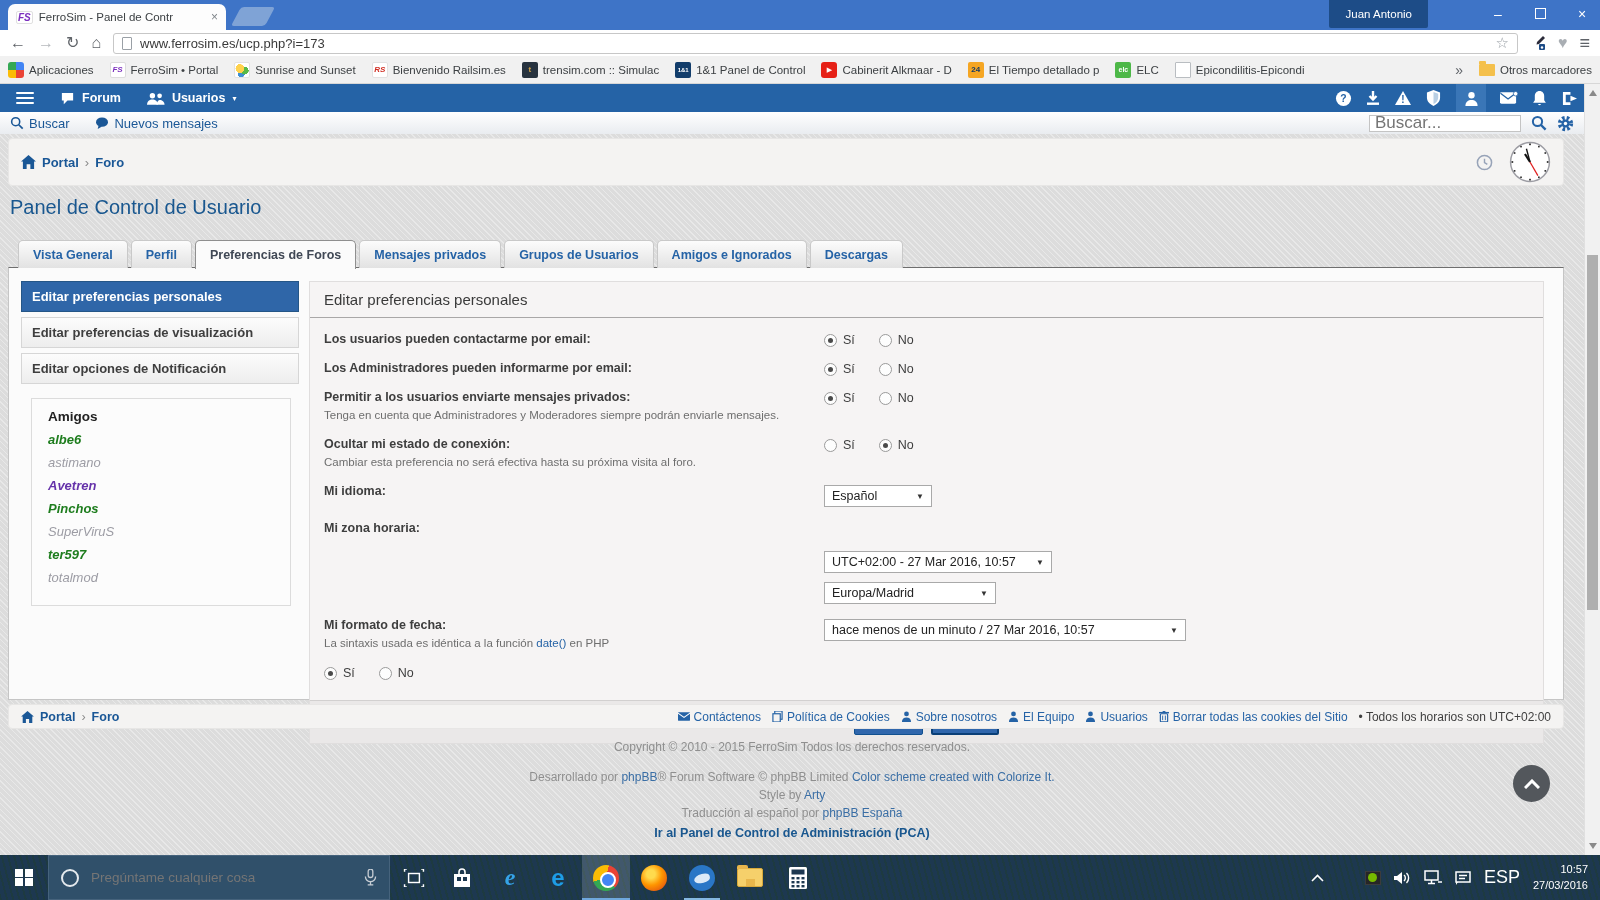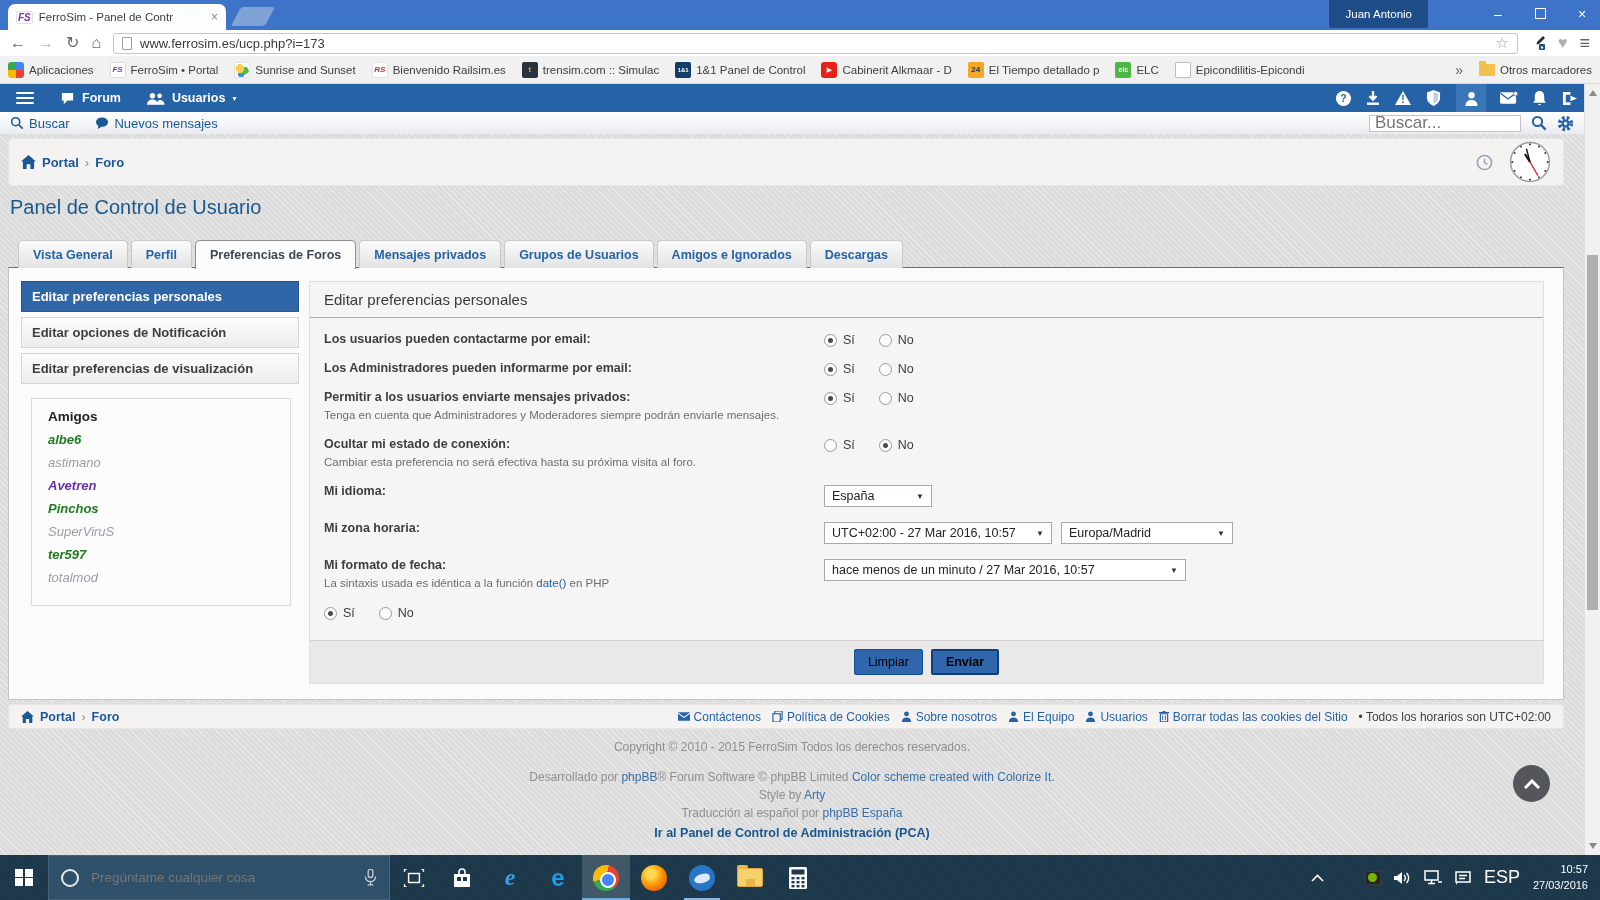--- a/index.html
+++ b/index.html
@@ -116,21 +116,21 @@
   .flabel { font-size:12.5px; font-weight:bold; color:#3e3e3e; }
   .fnote { font-size:11.5px; color:#6e6e6e; margin-top:3px; line-height:1.4; max-width:470px; }
   .fnote a { color:#2563a6; cursor:pointer; }
   .ctlcol { display:flex; align-items:flex-start; gap:24px; padding-top:1px; }
   .radio-opt { display:flex; align-items:center; gap:6px; font-size:12.5px; color:#3e3e3e; cursor:pointer; }
   .radio { width:13px; height:13px; border-radius:50%; border:1px solid #9a9a9a; background:#fdfdfd; position:relative; }
   .radio.checked:after { content:""; position:absolute; left:3px; top:3px; width:5px; height:5px; border-radius:50%; background:#4a4a4a; }
   .selbox { display:inline-flex; align-items:center; justify-content:space-between; gap:12px; background:#fff;
             border:1px solid #a9a9a9; padding:3px 7px; font-size:12.5px; color:#222; cursor:pointer; }
   .selbox .caret { font-size:8px; color:#333; }
-  .stack { display:flex; flex-direction:row; gap:9px; }
+  .stack { display:flex; flex-direction:column; gap:9px;margin-top:29px; }
   .fp-actions { margin-top:6px; background:#eae8e8; border-top:1px solid #d2d0d0; padding:8px; display:flex; justify-content:center; gap:8px; }
   .btn { font-size:12.5px; padding:4px 13px; background:#2f66ac; color:#000000; border:1px solid #11508f; border-radius:2px; cursor:pointer; font-family:inherit; }
   .btn.primary { font-weight:bold; border:2px solid #0a3f77; }
 
   
   #footcrumb { top:704px; height:25px; font-size:12px; }
   .flinks { margin-left:auto; display:flex; align-items:center; gap:11px; font-size:12px; color:#2563a6; }
   .flink { display:flex; align-items:center; gap:4px; cursor:pointer; }
   .tz-note { color:#3f3f3f; }
   #sitefooter { left:0; top:740px; width:1584px; text-align:center; color:#8f8f8f; font-size:12px; }
@@ -427,22 +427,22 @@
   <div class="ucp-tab active">Preferencias de Foros</div>
   <div class="ucp-tab">Mensajes privados</div>
   <div class="ucp-tab">Grupos de Usuarios</div>
   <div class="ucp-tab">Amigos e Ignorados</div>
   <div class="ucp-tab">Descargas</div>
 </div>
 
 <div class="abs" id="contentpanel">
   <div class="leftcol">
     <div class="menu-item active">Editar preferencias personales</div>
+    <div class="menu-item">Editar preferencias de visualización</div>
     <div class="menu-item">Editar opciones de Notificación</div>
-    <div class="menu-item">Editar preferencias de visualización</div>
     <div class="friends-box">
       <div class="friends-title">Amigos</div>
       <div class="friend f-green">albe6</div>
       <div class="friend f-gray">astimano</div>
       <div class="friend f-purple">Avetren</div>
       <div class="friend f-green">Pinchos</div>
       <div class="friend f-gray">SuperViruS</div>
       <div class="friend f-green">ter597</div>
       <div class="friend f-gray">totalmod</div>
     </div>
@@ -517,21 +517,21 @@
             </span>
         </div>
       </div>
 
       <div class="frow">
         <div class="lblcol">
             <div class="flabel">Mi idioma:</div>
           </div>
         <div class="ctlcol">
           <span class="selbox" style="width:108px">
-            <span>España</span>
+            <span>Español</span>
               <span class="caret">▼</span>
           </span>
         </div>
       </div>
 
       <div class="frow">
         <div class="lblcol">
             <div class="flabel">Mi zona horaria:</div>
           </div>
         <div class="ctlcol">

